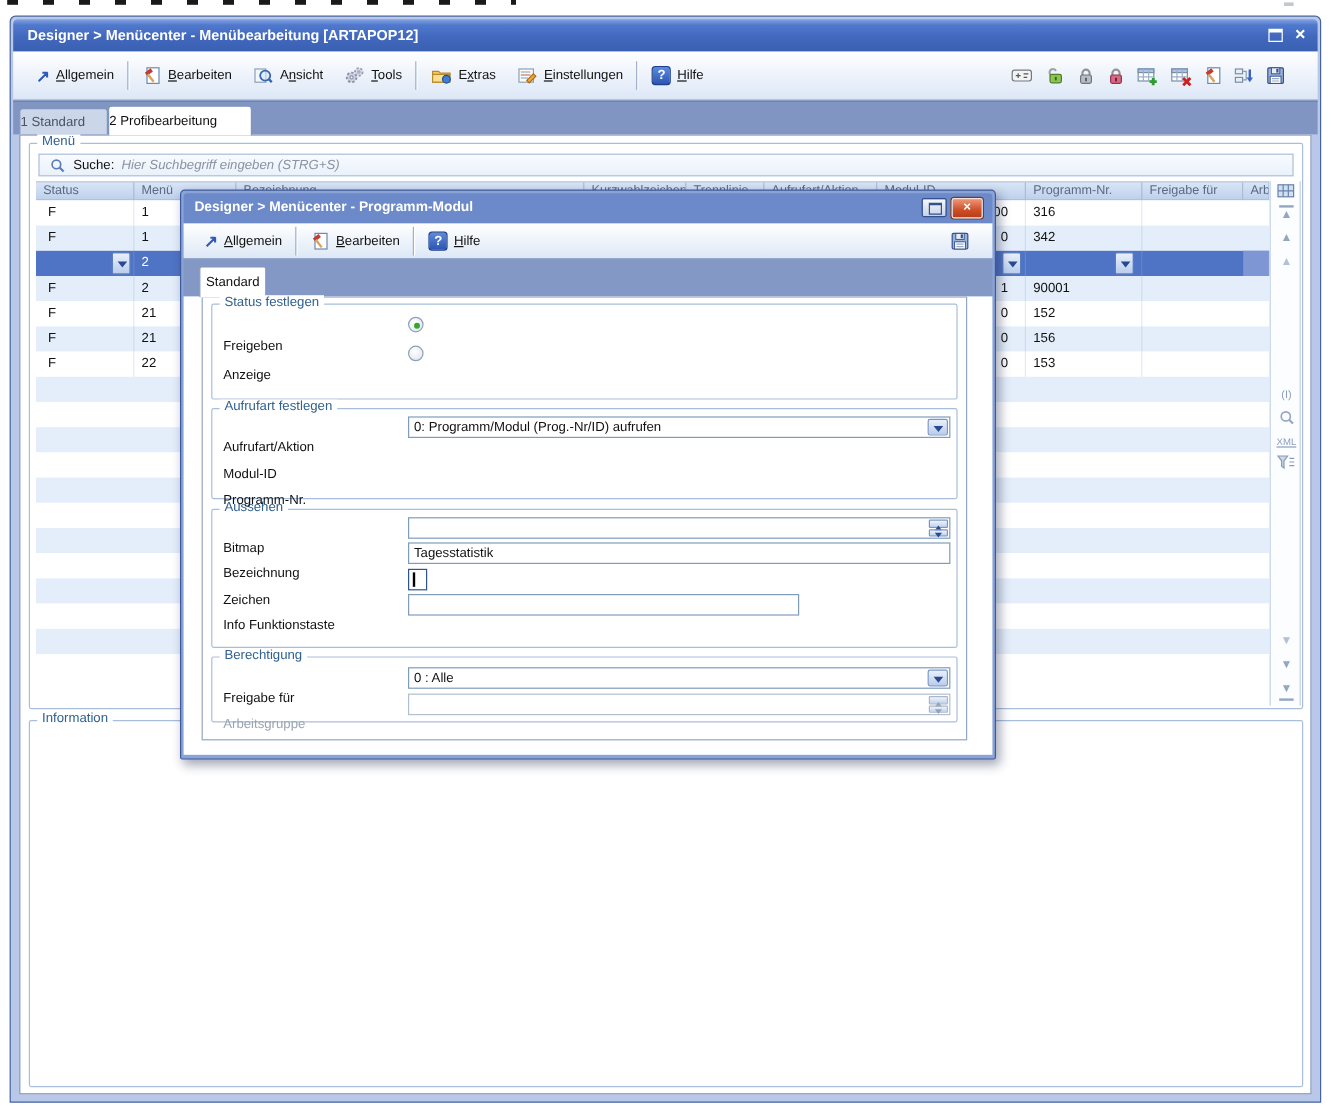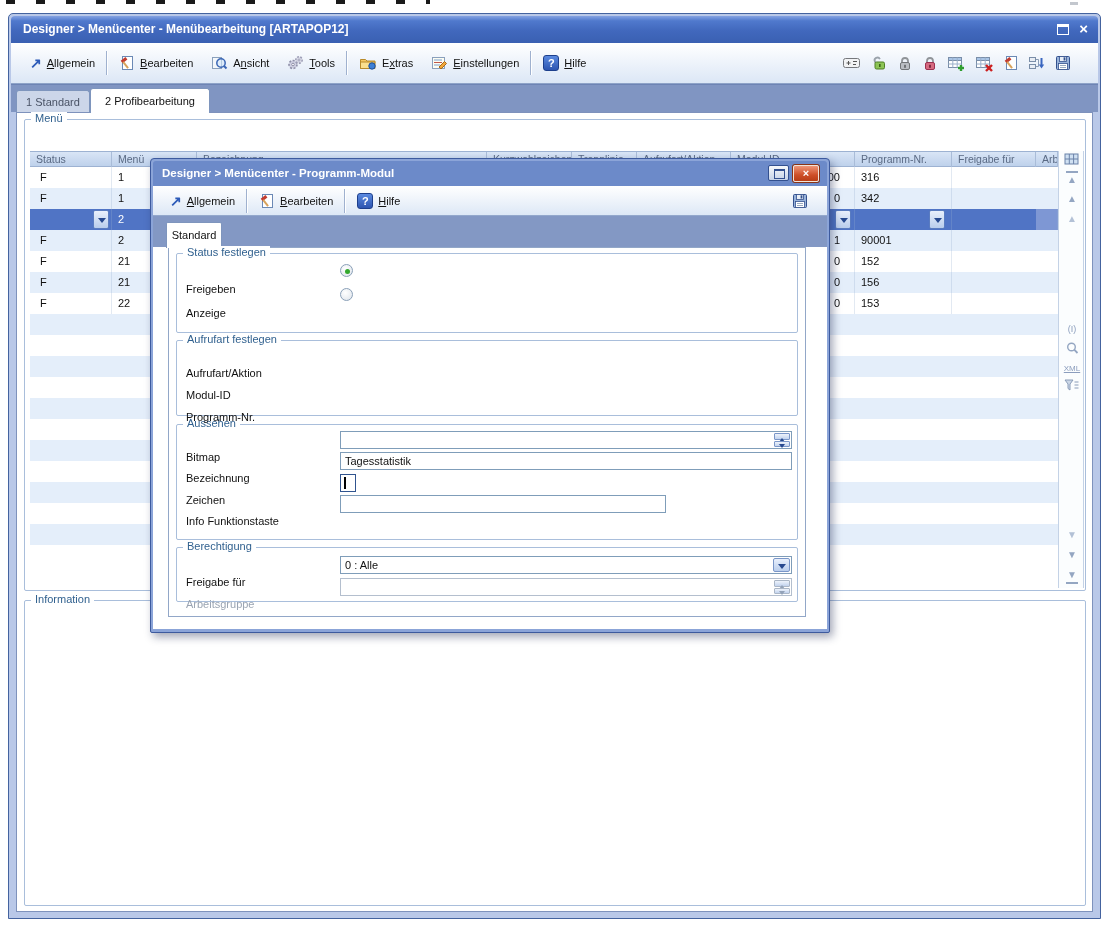--- a/index.html
+++ b/index.html
@@ -19,21 +19,21 @@
 .toolbar{position:absolute;left:11px;top:43px;width:1087px;height:41px;background:linear-gradient(180deg,#ffffff,#dce7f6);
  border-bottom:1px solid #8ea3c8;display:flex;align-items:center;padding:0 10px}
 .mi{display:flex;align-items:center;gap:5px;padding:0 9px;height:26px;cursor:default;white-space:nowrap}
 .msep{width:2px;height:24px;border-left:1px solid #9fb1cf;border-right:1px solid #fff;margin:0 2px}
 .tb-right{margin-left:auto;display:flex;gap:9px;align-items:center;padding-right:16px}
 .tb-right>span{display:inline-flex}
 .ic-arrow{color:#2d5bb8;font-weight:bold;font-size:14px;line-height:14px}
 .ic-help{width:16px;height:16px;background:linear-gradient(#5b8ae0,#2d55b0);border:1px solid #1d3f8c;border-radius:3px;color:#fff;font-weight:bold;text-align:center;line-height:14px;display:inline-block;font-size:11px}
 
 .band{position:absolute;left:11px;top:84px;width:1087px;height:28px;background:#8095c2;border-top:1px solid #6e84b4}
-.tab{position:absolute;border:1px solid #7e95bd;border-bottom:none;border-radius:3px 3px 0 0;text-align:center;white-space:nowrap;overflow:hidden}
+.tab{position:absolute;border:1px solid #7e95bd;border-bottom:none;border-radius:3px 3px 0 0;white-space:nowrap;overflow:hidden}
 .tab.inactive{left:16px;top:90px;width:74px;height:22px;background:#ccd6e9;color:#4a5366;line-height:22px;z-index:1}
 .tab.active{left:90px;top:88px;width:120px;height:25px;background:#fff;line-height:24px;z-index:3}
 .panel{position:absolute;left:16px;top:112px;width:1077px;height:800px;background:#fff;border:1px solid #7e92bc;z-index:2}
 
 .grp{position:absolute;border:1px solid #a9bedb;border-radius:2px}
 .grp-title{position:absolute;top:-8px;left:6px;background:#fff;padding:0 4px;color:#31618f;z-index:2;white-space:nowrap}
 #grp-menu{left:24px;top:119px;width:1062px;height:472px;z-index:2}
 #grp-info{left:24px;top:600px;width:1062px;height:306px;z-index:2}
 
 .search{position:absolute;left:32px;top:128px;width:1046px;height:19px;background:linear-gradient(#f8fbff,#eaf1fa);border:1px solid #a9bdd9;display:flex;align-items:center;gap:6px;padding-left:8px;z-index:2}
@@ -280,20 +280,30 @@
   <div class="band"></div>
   <div class="tab inactive"><span>1 Standard</span></div>
   <div class="tab active"><span>2 Profibearbeitung</span></div>
 
   <div class="panel"></div>
 
   <div class="grp" id="grp-menu">
     <span class="grp-title">Menü</span>
   </div>
 
+  <div class="search">
+    <span>
+        <svg width="14" height="14">
+          <circle cx="6" cy="6" r="3.6" fill="none" stroke="#5a7cb8" stroke-width="1.4"></circle>
+          <line x1="8.6" y1="8.6" x2="12" y2="12" stroke="#5a7cb8" stroke-width="1.8"></line>
+        </svg>
+      </span>
+    <span>Suche:</span>
+    <span class="ph">Hier Suchbegriff eingeben (STRG+S)</span>
+  </div>
 
   <div class="tbl" id="menu-table">
     <div class="thead">
       <span class="th k1">Status</span>
       <span class="th k2">Menü</span>
       <span class="th k3">Bezeichnung</span>
       <span class="th k4">Kurzwahlzeichen</span>
       <span class="th k5">Trennlinie</span>
       <span class="th k6">Aufrufart/Aktion</span>
       <span class="th k7" style="text-align:left;padding-right:0">Modul-ID</span>
@@ -566,20 +576,21 @@
   <div class="rrow" style="top:287px">
     <span class="flabel">Anzeige</span>
     <span class="radio"></span>
   </div>
 
   <div class="dgrp" id="g-aufruf">
     <span class="grp-title">Aufrufart festlegen</span>
   </div>
   <div class="frow" style="top:347px">
     <span class="flabel">Aufrufart/Aktion</span>
+    <div class="fld w-full"><span>0: Programm/Modul (Prog.-Nr/ID) aufrufen</span><span class="ddb"></span></div>
   </div>
   <div class="frow" style="top:369px">
     <span class="flabel">Modul-ID</span>
   </div>
   <div class="frow" style="top:391px">
     <span class="flabel">Programm-Nr.</span>
   </div>
 
   <div class="dgrp" id="g-aussehen">
     <span class="grp-title">Aussehen</span>

